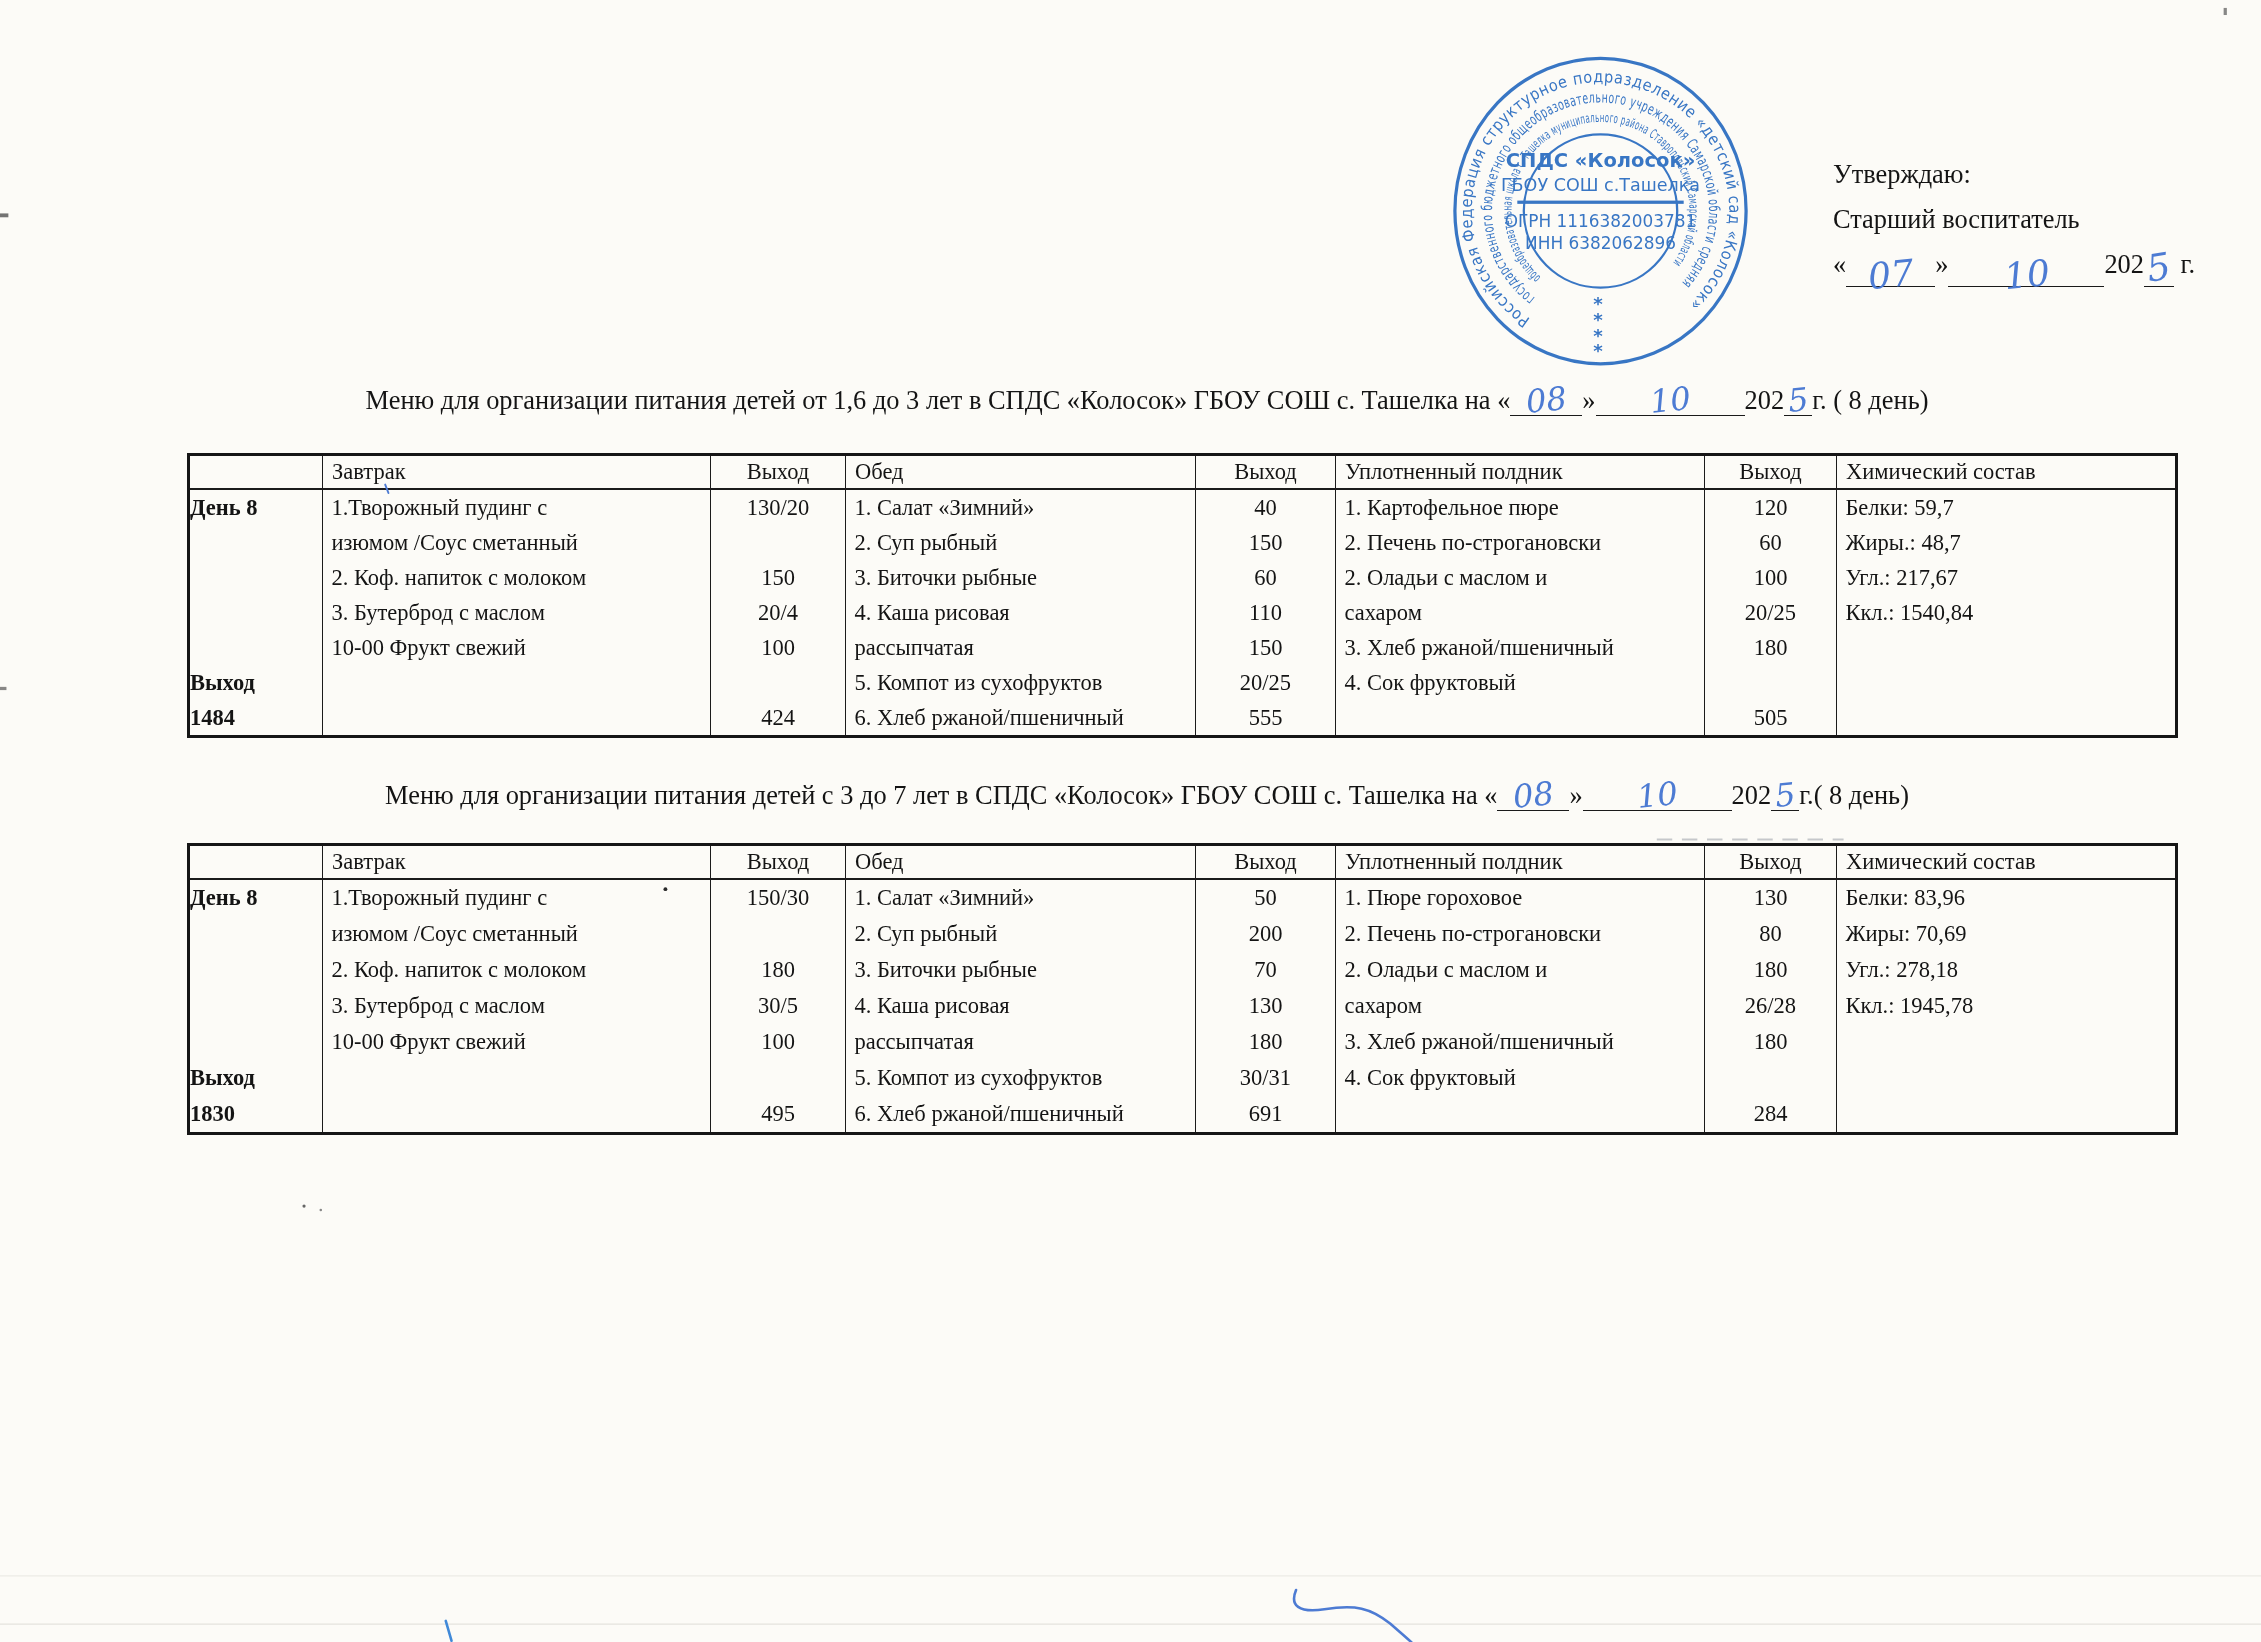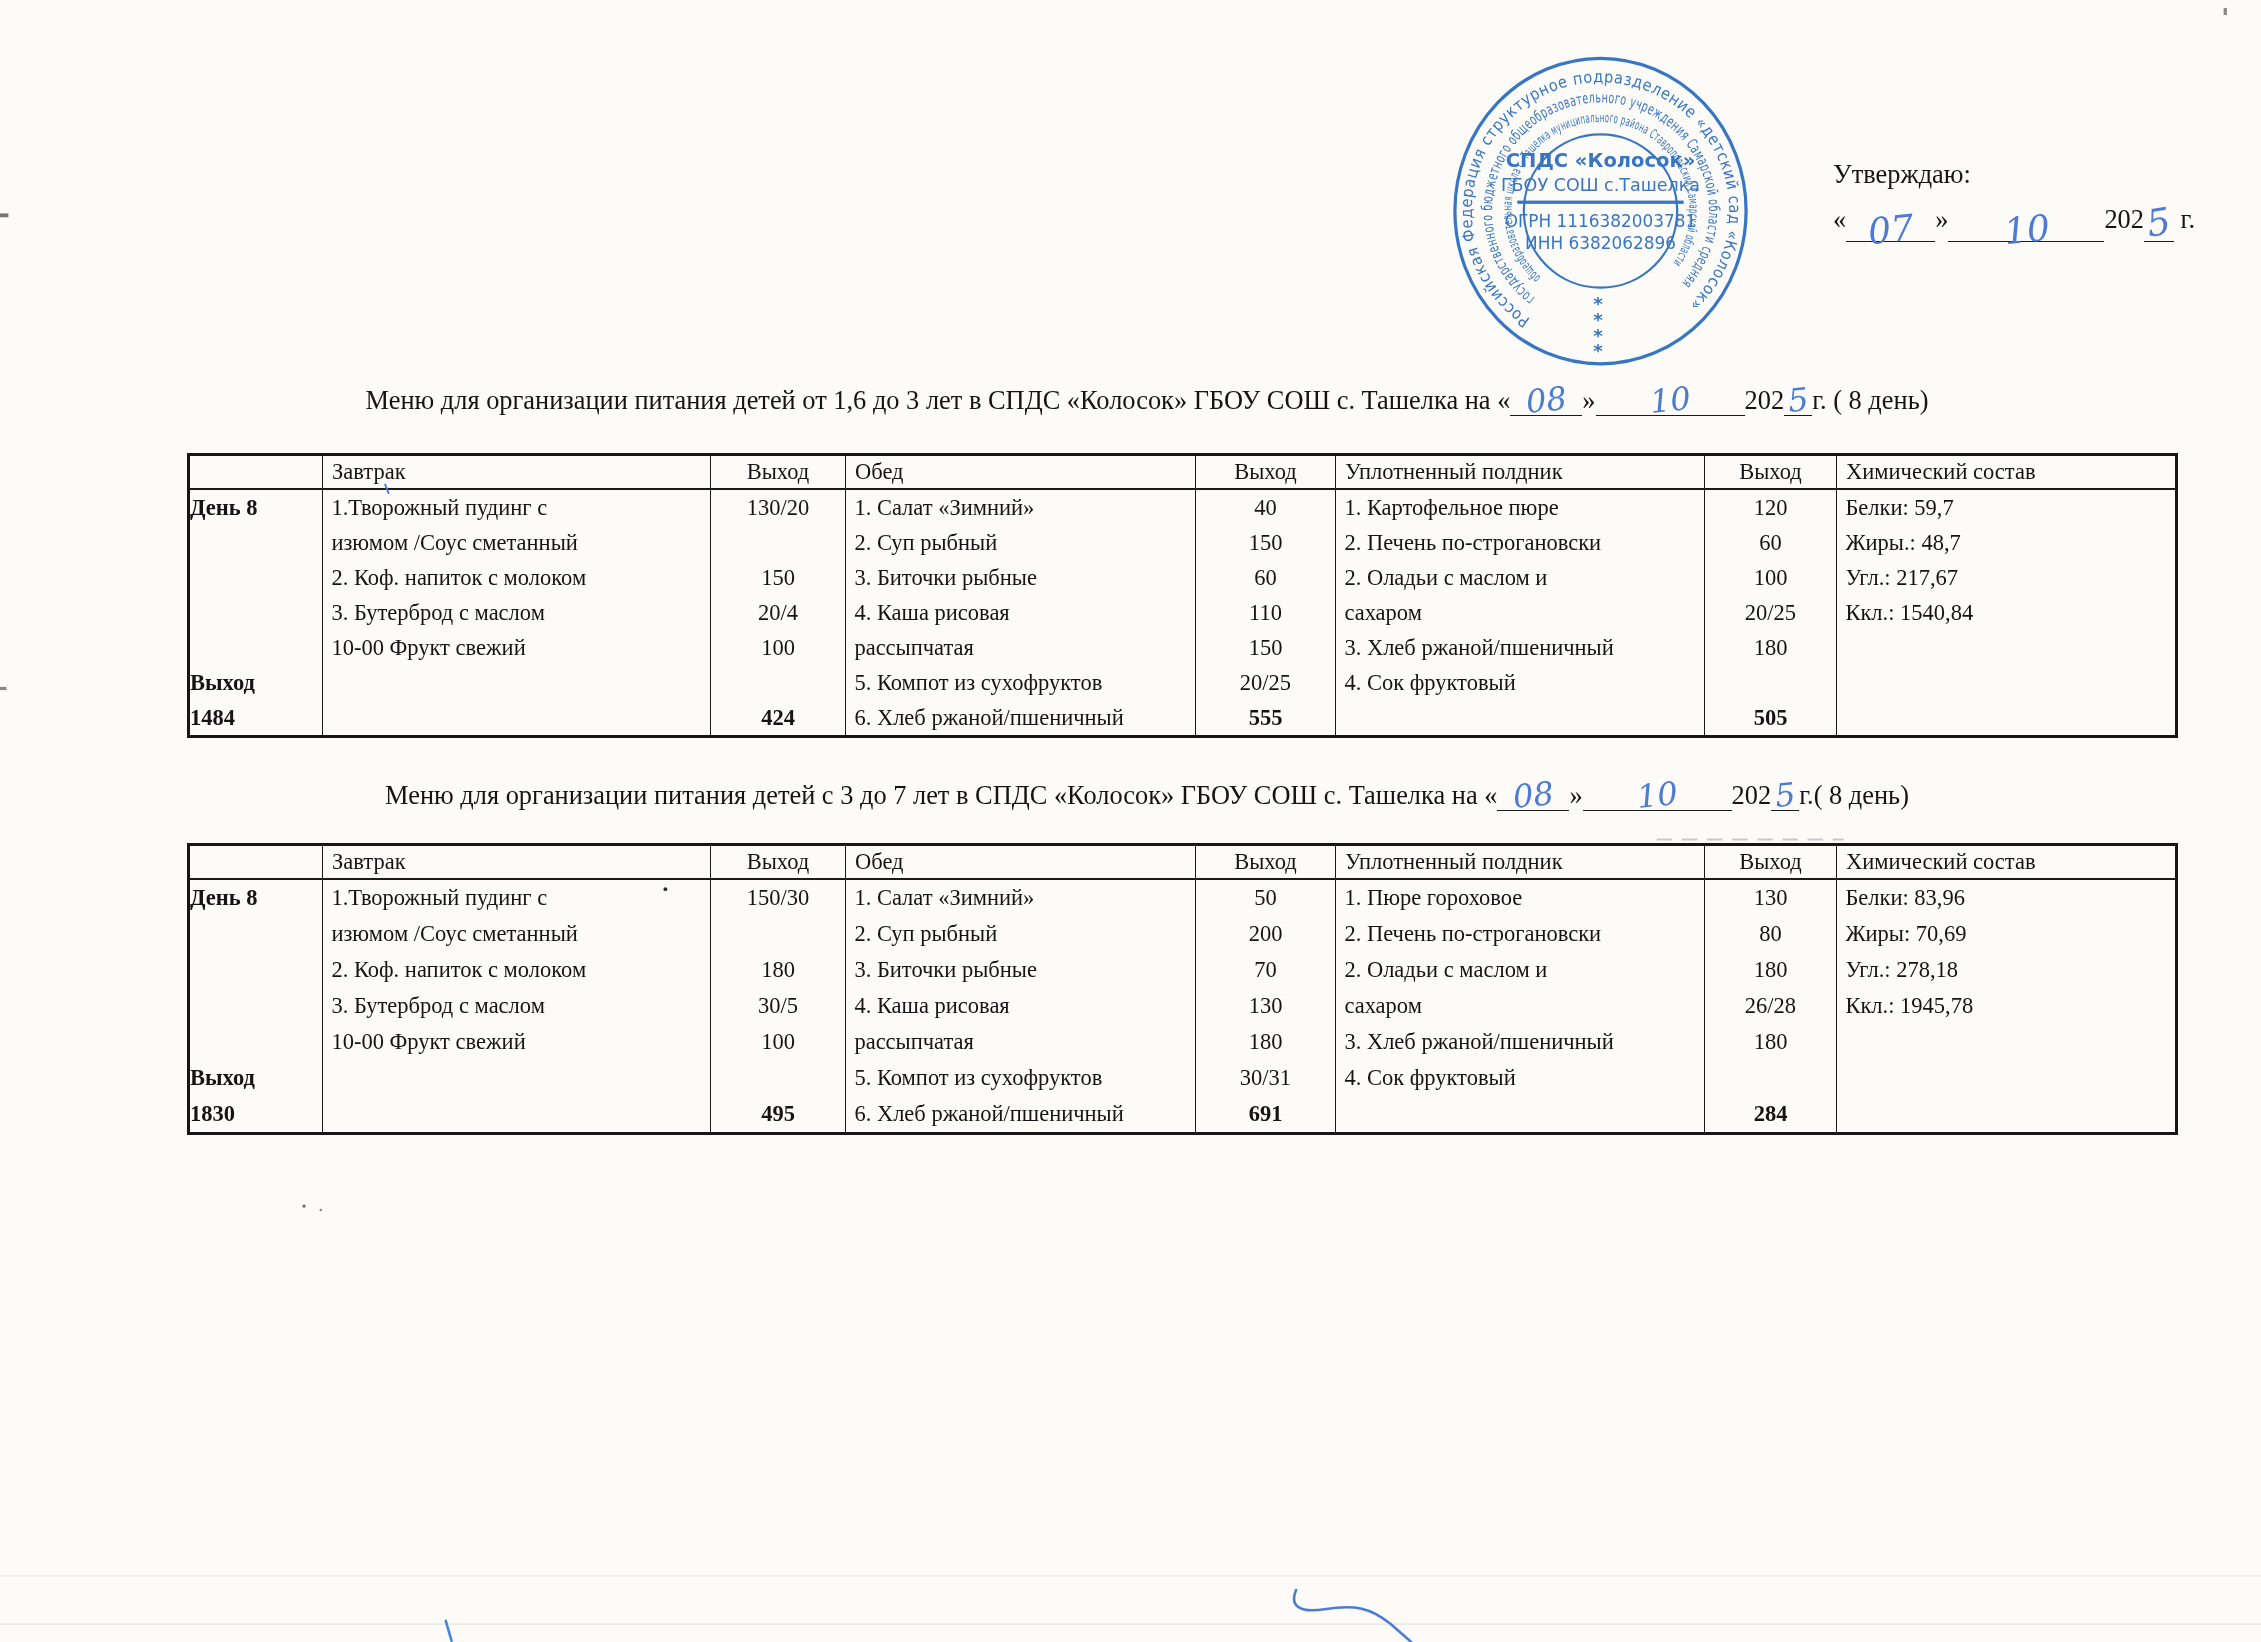--- a/index.html
+++ b/index.html
@@ -40,21 +40,21 @@
   .menu th{font-size:22.5px;text-align:left;padding-left:9px;white-space:nowrap;
         border-bottom-width:2.6px;}
   .menu1 th{height:32px;line-height:32px;}
   .menu2 th{height:32px;line-height:32px;}
   .menu th.num{text-align:center;padding-left:0;}
   .cl{font-size:22.5px;white-space:nowrap;}
   .menu1 .cl{height:35px;line-height:35px;}
   .menu2 .cl{height:36px;line-height:36px;}
   .menu td.txt .cl{padding-left:8.4px;}
   .menu td.num{text-align:center;}
-  .menu td.num .cl:last-child{font-weight:bold;}
+  .menu td.num .cl:last-child{font-weight:normal;}
   .menu td.c0{text-align:left;font-weight:bold;}
   .menu1{left:187px;top:453px;}
   .menu2{left:187px;top:843px;}
 
   
   .stamp{position:absolute;left:1451px;top:55px;width:299px;height:312px;opacity:.95;}
   .stamp text{fill:#2e6fc2;font-family:"DejaVu Sans", sans-serif;}
   .stamp .ring{font-size:25px;letter-spacing:1px;}
   .stamp .ring2{font-size:23px;}
   .stamp .ring3{font-size:20px;}
@@ -87,20 +87,21 @@
     <text class="c3" x="230" y="264" text-anchor="middle">ОГРН 1116382003781</text>
     <text class="c4" x="230" y="299" text-anchor="middle">ИНН 6382062896</text>
     <text class="star" x="226" y="393" text-anchor="middle">*</text>
     <text class="star" x="226" y="417" text-anchor="middle">*</text>
     <text class="star" x="226" y="441" text-anchor="middle">*</text>
     <text class="star" x="226" y="465" text-anchor="middle">*</text>
   </svg>
 
   <div class="approval">
     <div class="ln">Утверждаю:</div>
+    <div class="ln">Старший воспитатель</div>
     <div class="date-row">
       <span>«</span><span class="dblank d1"><span class="hand">07</span></span><span>»</span><span class="dblank d2"><span class="hand">10</span></span><span>202</span><span class="dblank d3"><span class="hand h5">5</span></span> <span>г.</span>
     </div>
   </div>
 
   <div class="title t1">
     <span>Меню для организации питания детей от 1,6 до 3 лет в СПДС «Колосок» ГБОУ СОШ с. Ташелка на «</span><span class="blank b1"><span class="hand">08</span></span><span>»</span><span class="blank b2"><span class="hand">10</span></span><span>202</span><span class="blank b3"><span class="hand">5</span></span><span>г. ( 8 день)</span>
   </div>
 
   <table class="menu menu1">

